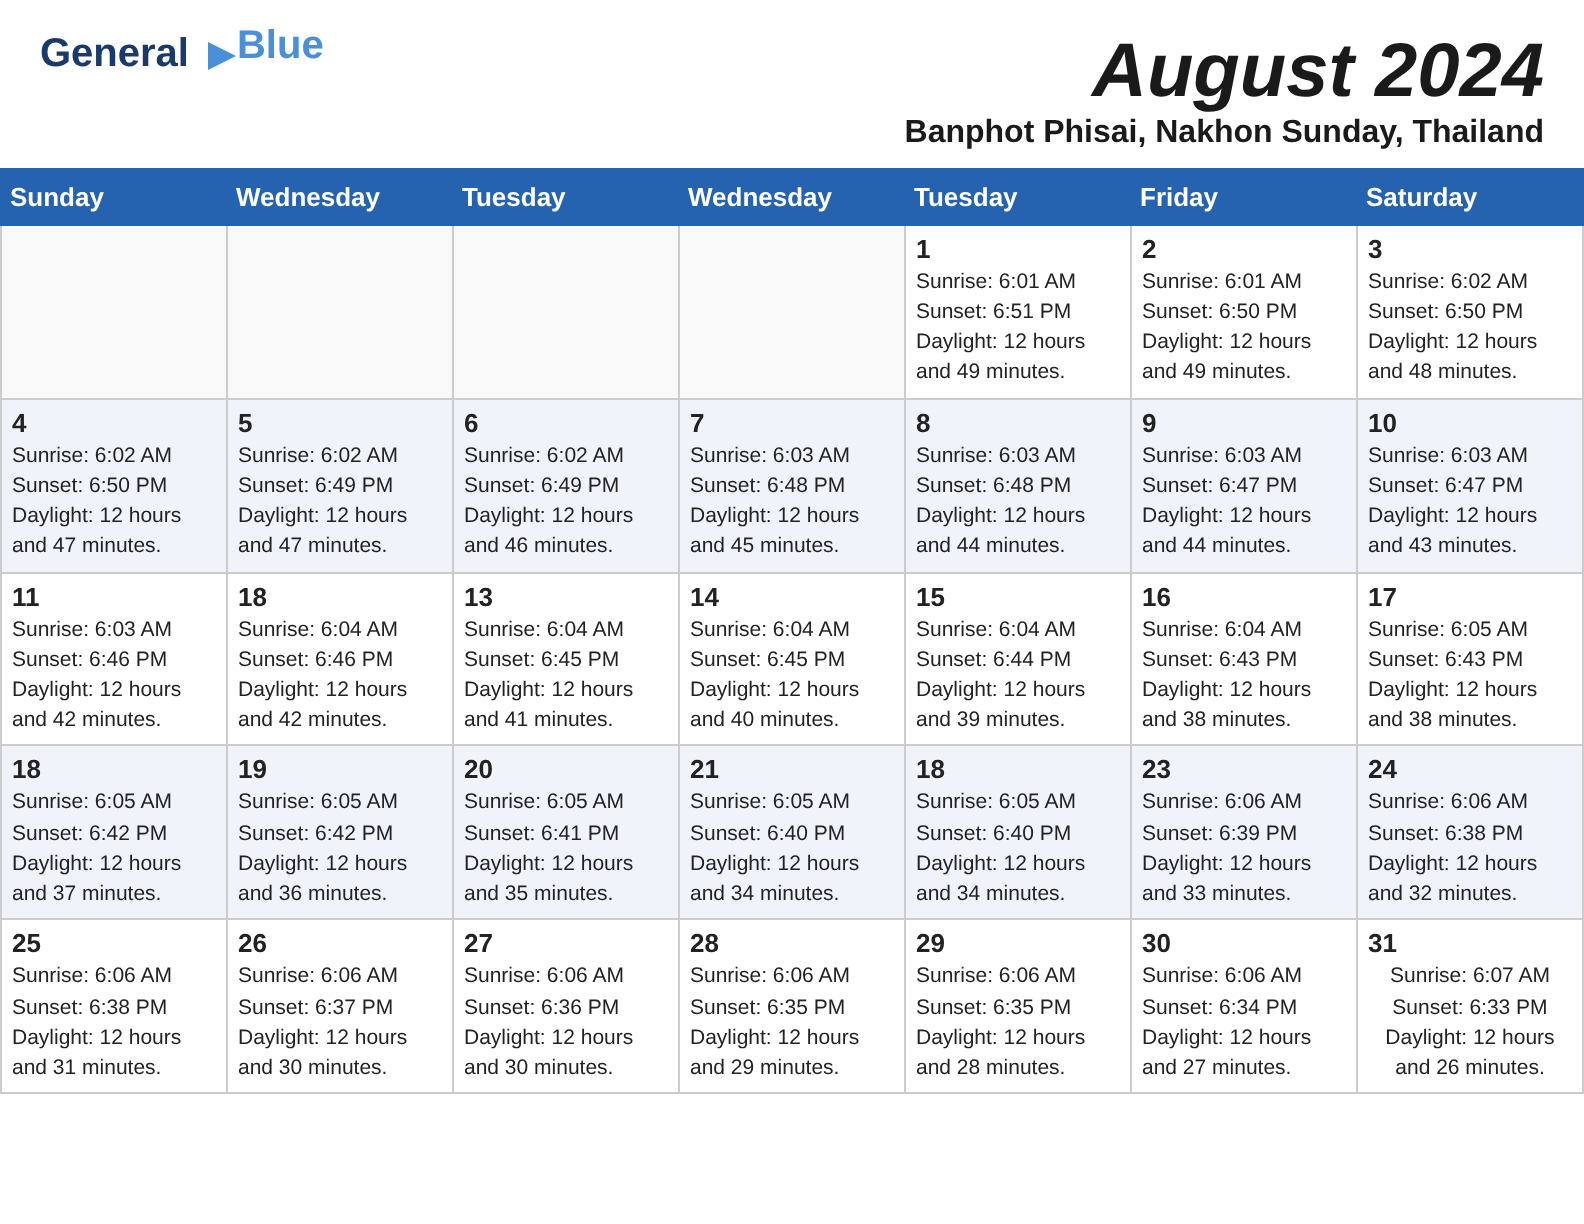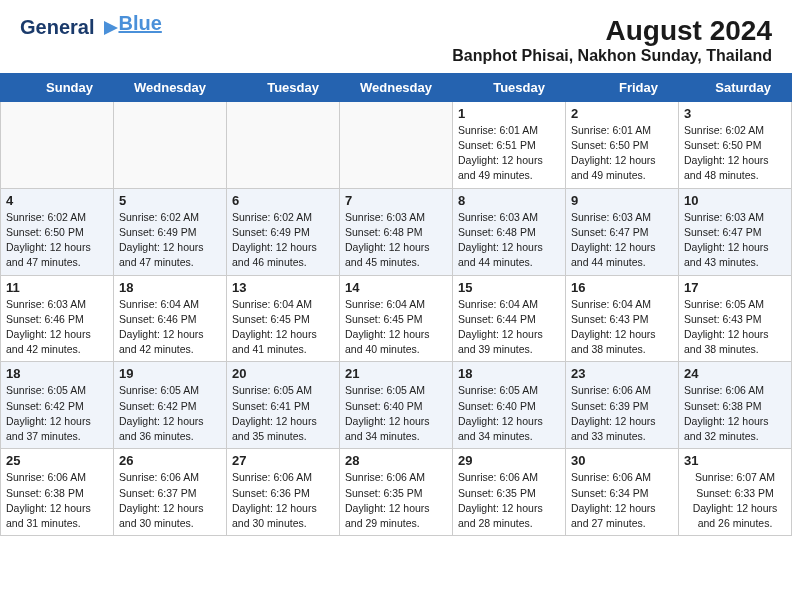--- a/index.html
+++ b/index.html
@@ -1,29 +1,29 @@
 <!DOCTYPE html>
 <html><head>
   <meta charset="utf-8">
   <style>
     * { box-sizing: border-box; margin: 0; padding: 0; }
     body { font-family: Arial, sans-serif; background: #fff; width: 792px; min-height: 612px; }
     .header { padding: 16px 20px 8px 20px; display: flex; align-items: flex-start; justify-content: space-between; }
     .logo { display: flex; align-items: center; gap: 4px; }
     .header-right { text-align: right; }
-    .month-title { font-size: 28px; font-weight: bold; color: #1a1a1a; line-height: 1.1; }
+    .month-title { font-size: 38px; font-weight: bold; color: #1a1a1a; line-height: 1.1; font-style: italic; }
     .location { font-size: 16px; font-weight: bold; color: #1a1a1a; }
     .calendar { width: 100%; border-collapse: collapse; margin: 0 0 0 0; }
     .calendar th {
       background: #2563b0;
       color: #fff;
       font-size: 13px;
       font-weight: bold;
-      padding: 6px 20px;
-      text-align: right;
+      padding: 6px 4px;
+      text-align: left;
       border: 1px solid #2563b0;
     }
     .calendar td {
       border: 1px solid #ccc;
       vertical-align: top;
       padding: 4px 5px;
       font-size: 11px;
       color: #222;
       width: calc(100%/7);
       min-height: 80px;
@@ -40,21 +40,21 @@
 
 <div class="header">
   <div class="logo">
   <div style="display:flex;flex-direction:row;align-items:flex-start;">
     <div style="display:flex;align-items:center;gap:0;">
       <span style="font-size:20px;font-weight:bold;color:#1a3a6b;">General</span>
       <svg width="22" height="18" viewBox="0 0 22 18" style="margin-left:2px;">
         <polygon points="8,2 22,9 8,16" fill="#4a90d9"></polygon>
       </svg>
     </div>
-    <span style="font-size:20px;font-weight:bold;color:#4a90d9;margin-top:-4px;text-decoration:underline;">Blue</span>
+    <span style="font-size:20px;font-weight:bold;color:#4a90d9;margin-top:-4px;">Blue</span>
   </div>
 </div>
   <div class="header-right">
     <div class="month-title">August 2024</div>
     <div class="location">Banphot Phisai, Nakhon Sunday, Thailand</div>
   </div>
 </div>
 
 <table class="calendar">
   <thead>

